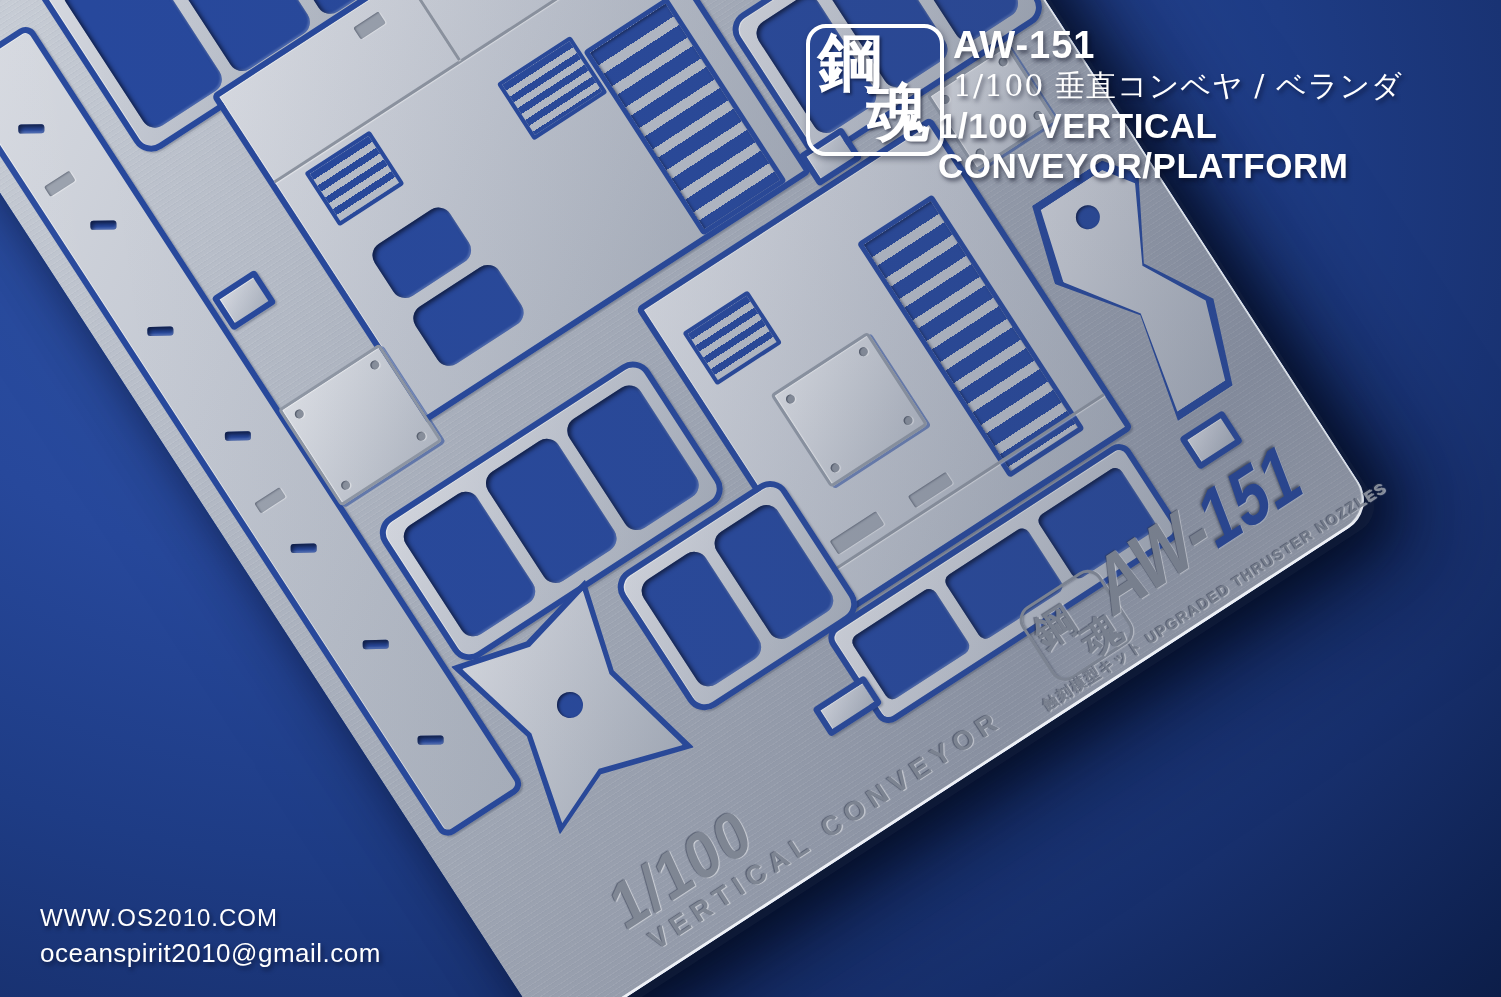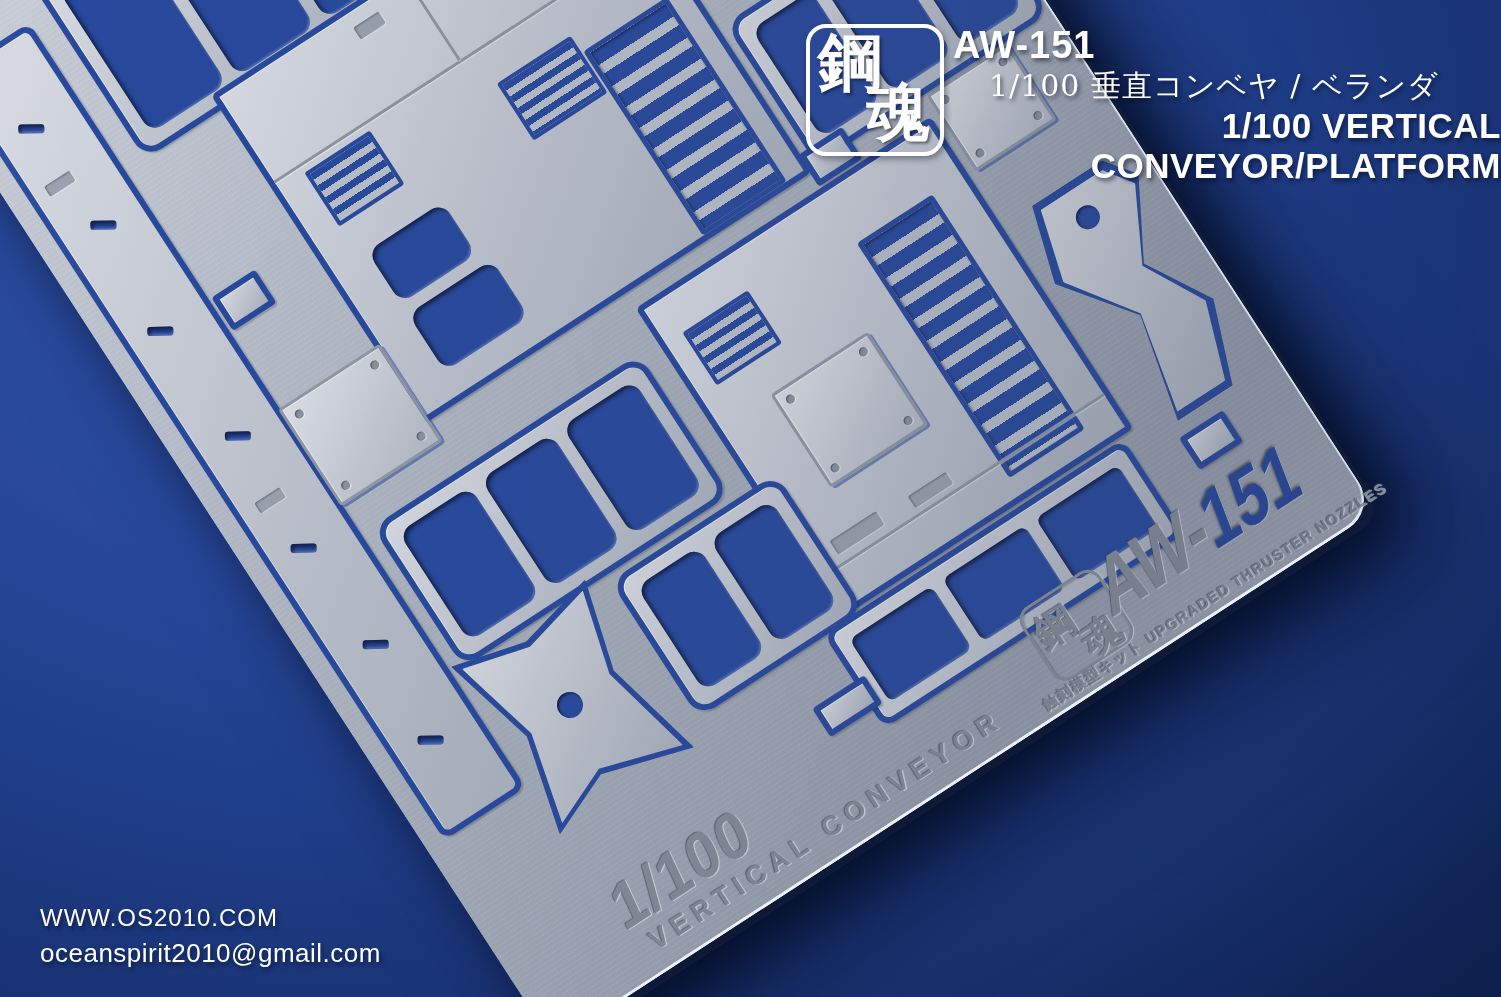--- a/index.html
+++ b/index.html
@@ -76,32 +76,32 @@
     text-shadow:-1px -1px 1px rgba(42,50,70,.55), 1px 1px 1px rgba(255,255,255,.6);
   }
   .aw-num{color:#26469a;text-shadow:1px 1px 0 rgba(225,235,255,.4), -1px -2px 3px rgba(6,12,35,.55);}
   .elogo{
     position:absolute;border:3px solid #878e9a;border-radius:16px;
     box-shadow:inset 1px 1px 2px rgba(50,58,78,.4), 1px 1px 1px rgba(255,255,255,.5);
   }
   .elogo span{position:absolute;color:#848b97;font-family:"DejaVu Serif",serif;font-weight:bold;
     text-shadow:-1px -1px 1px rgba(42,50,70,.5), 1px 1px 1px rgba(255,255,255,.55);}
   
-  .ov{position:absolute;color:#fff;z-index:10;text-shadow:2px 3px 4px rgba(5,10,30,.55);text-align:right;}
+  .ov{position:absolute;color:#fff;z-index:10;text-shadow:2px 3px 4px rgba(5,10,30,.55);}
   .logobox{
     position:absolute;left:806px;top:24px;width:130px;height:124px;z-index:10;
     border:4px solid #fff;border-radius:20px;
     box-shadow:2px 3px 6px rgba(5,10,30,.4);
   }
   .logobox span{position:absolute;color:#fff;font-family:"DejaVu Serif",serif;font-weight:bold;
     font-size:64px;line-height:1;text-shadow:2px 2px 3px rgba(5,10,30,.5);}
   .lg1{left:8px;top:2px;}
   .lg2{left:56px;top:52px;}
   .code{left:953px;top:24px;font-size:38px;font-weight:bold;letter-spacing:1px;}
-  .tjp{left:989px;top:66px;font-size:30px;font-family:"DejaVu Serif",serif;letter-spacing:1px;}
+  .tjp{left:953px;top:66px;font-size:30px;font-family:"DejaVu Serif",serif;letter-spacing:1px;}
   .ten{left:938px;top:106px;font-size:35px;font-weight:bold;letter-spacing:.5px;}
   .site{left:40px;top:904px;font-size:24px;letter-spacing:1px;}
   .mail{left:40px;top:938px;font-size:26px;letter-spacing:.5px;}
 </style>
 </head>
 <body>
 
 <div class="sheet">
 
   <div class="part railing" style="left:140px;top:830px;width:300px;height:170px;">

